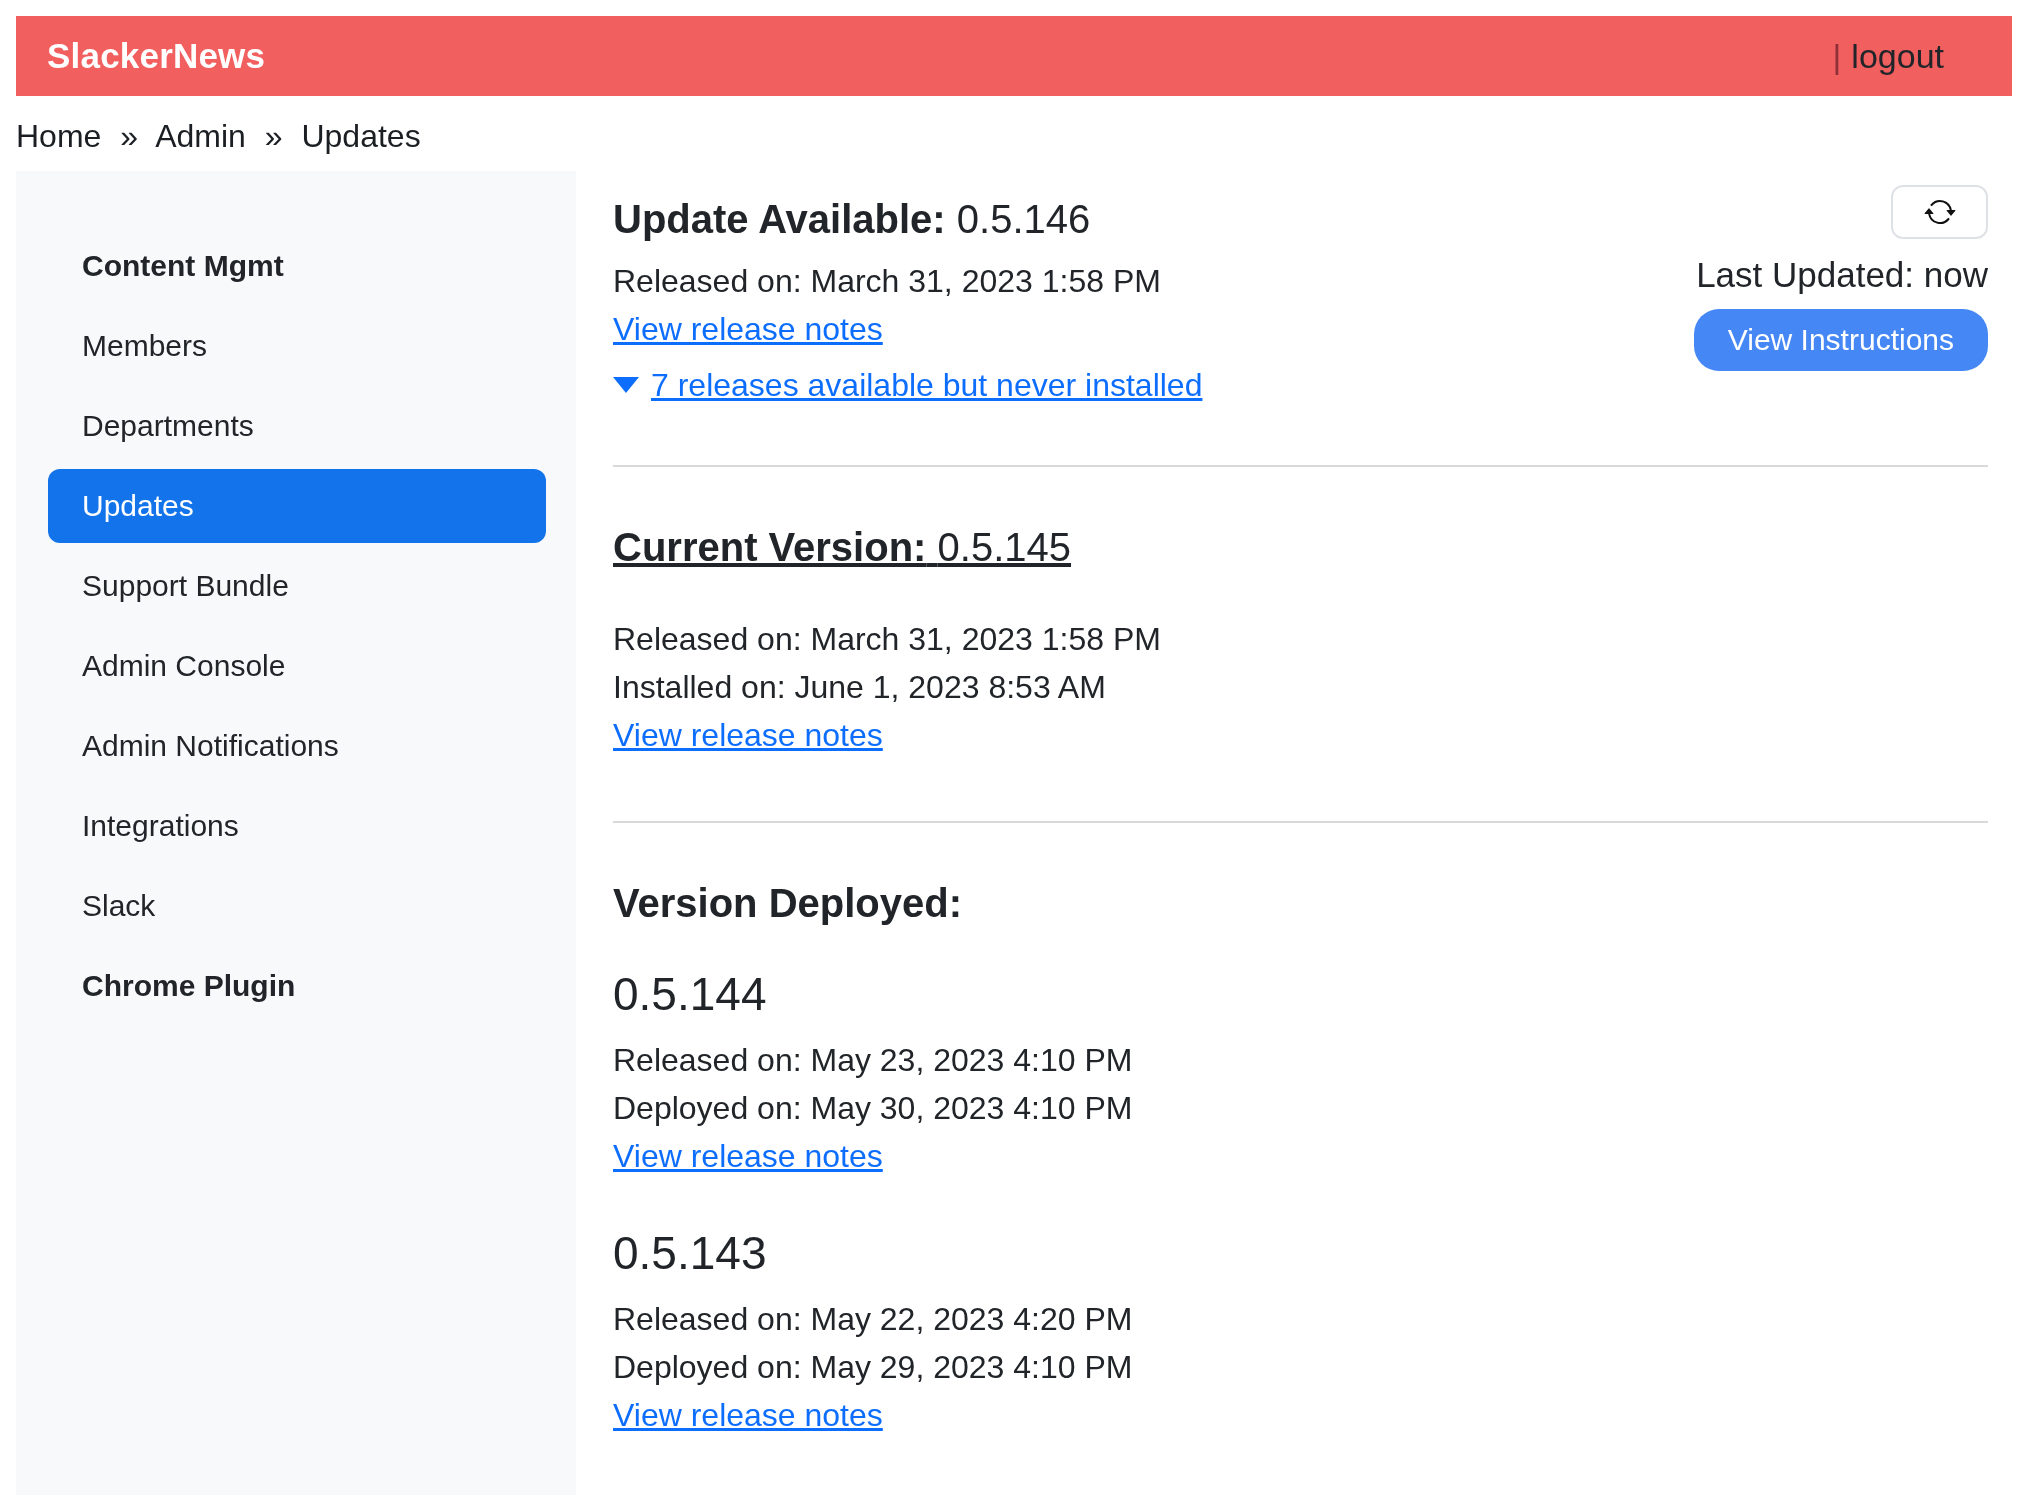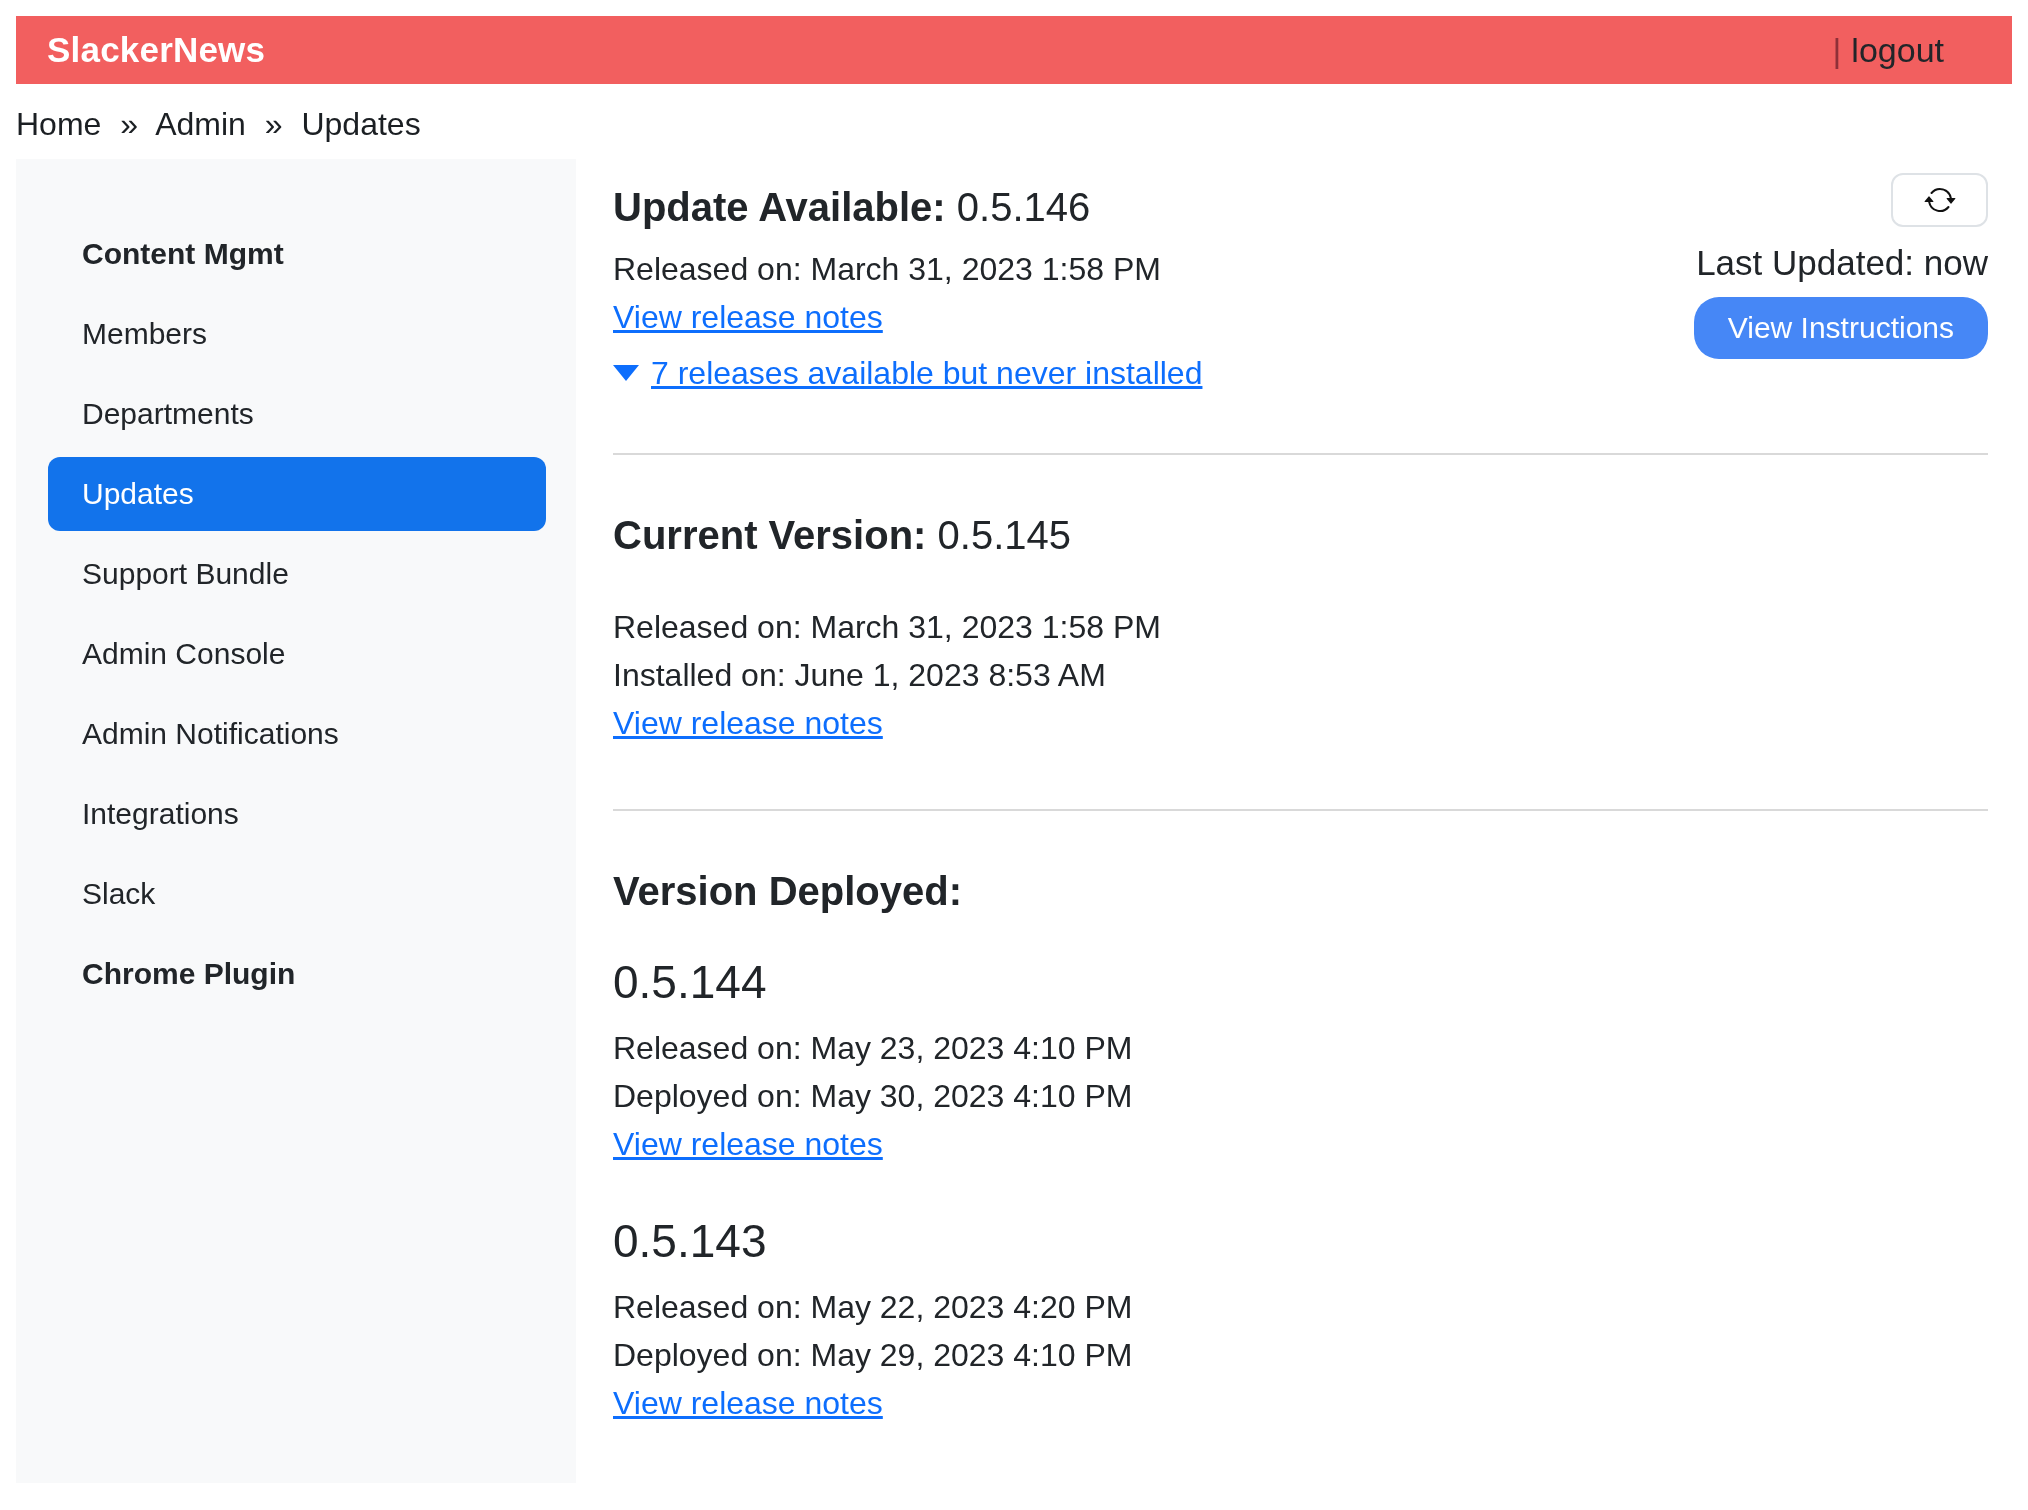--- a/index.html
+++ b/index.html
@@ -20,21 +20,21 @@
     height: 1510px;
     background: #ffffff;
     font-family: "Liberation Sans", sans-serif;
     color: var(--text-dark);
     overflow: hidden;
   }
   .page { padding: 16px; }
 
   
   .topbar {
-    height: 68px;
+    height: 80px;
     background: var(--header-red);
     display: flex;
     align-items: center;
     justify-content: space-between;
     padding: 0 68px 0 31px;
   }
   .brand {
     color: #ffffff;
     font-size: 35px;
     font-weight: 700;
@@ -123,21 +123,21 @@
     border-right: 13px solid transparent;
     border-top: 16px solid var(--link-blue);
     flex: 0 0 auto;
     cursor: pointer;
   }
   hr.divider {
     border: none;
     border-top: 2px solid var(--divider-gray);
     margin: 56px 0 0 0;
   }
-  .section-2 h3.section-heading { margin-top: 56px; }
+  .section-2 h3.section-heading { margin-top: 56px; text-decoration: underline; }
   .section-2 .first-line { margin-top: 44px; }
   .section-3 h3.section-heading { margin-top: 56px; }
   h4.version-heading {
     font-size: 46px;
     font-weight: 400;
     line-height: 1.2;
     margin: 40px 0 14px 0;
   }
 
   

